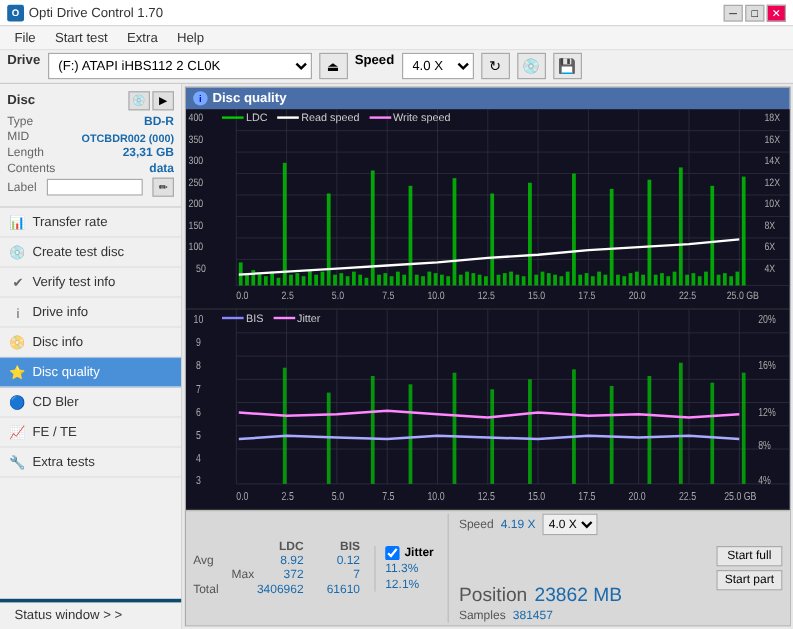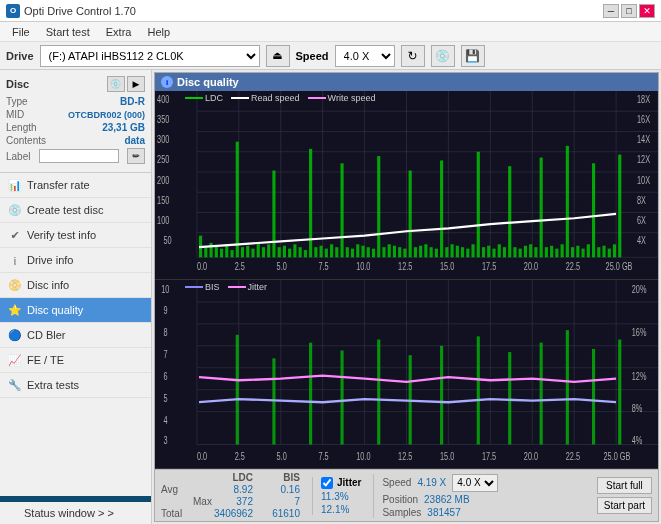--- a/index.html
+++ b/index.html
@@ -12,21 +12,21 @@
     .titlebar-title { font-size: 11px; color: #333; }
     .titlebar-controls { display: flex; gap: 2px; }
     .titlebar-btn { width: 16px; height: 14px; background: #ddd; border: 1px solid #aaa; font-size: 9px; display: flex; align-items: center; justify-content: center; cursor: pointer; }
     .titlebar-btn.close { background: #e05; color: white; }
 
     
     .menubar { background: #f5f5f5; height: 20px; display: flex; align-items: center; padding: 0 4px; border-bottom: 1px solid #ddd; }
     .menubar-item { padding: 1px 8px; font-size: 11px; cursor: pointer; color: #333; }
 
     
-    .drivebar { background: #f0f0f0; height: 28px; display: flex; align-items: center; padding: 2px 6px; border-bottom: 1px solid #ccc; gap: 6px; }
+    .drivebar { background: #f0f0f0; height: 28px; display: flex; align-items: flex-start; padding: 2px 6px; border-bottom: 1px solid #ccc; gap: 6px; }
     .drivebar-label { font-size: 11px; font-weight: bold; color: #333; }
     .drivebar-select { height: 22px; font-size: 11px; border: 1px solid #aaa; background: white; padding: 0 4px; flex: 1; max-width: 220px; }
     .drivebar-eject { width: 24px; height: 22px; background: #e8e8e8; border: 1px solid #aaa; font-size: 11px; display: flex; align-items: center; justify-content: center; cursor: pointer; }
     .speed-label { font-size: 11px; font-weight: bold; }
     .speed-select { height: 22px; font-size: 11px; border: 1px solid #aaa; background: white; padding: 0 4px; width: 60px; }
     .drivebar-icon-btn { width: 24px; height: 22px; background: #e8e8e8; border: 1px solid #aaa; display: flex; align-items: center; justify-content: center; cursor: pointer; font-size: 12px; }
 
     
     .main { display: flex; height: calc(524px - 70px); }
 
@@ -46,21 +46,21 @@
     .label-input { width: 80px; height: 14px; border: 1px solid #aaa; font-size: 9px; padding: 0 2px; }
 
     
     .nav-items { flex: 1; overflow-y: auto; }
     .nav-item { display: flex; align-items: center; gap: 5px; padding: 5px 8px; cursor: pointer; font-size: 11px; color: #333; border-bottom: 1px solid #e0e0e0; }
     .nav-item.active { background: #4a90d9; color: white; }
     .nav-item.active .nav-icon { color: white; }
     .nav-icon { width: 14px; height: 14px; display: flex; align-items: center; justify-content: center; font-size: 11px; color: #666; }
 
     
-    .status-window-btn { padding: 5px 24px; cursor: pointer; font-size: 11px; color: #333; border-top: 6px solid #0c4a6e; display: flex; align-items: center; gap: 4px; background: #f0f0f0; }
+    .status-window-btn { padding: 5px 12px; cursor: pointer; font-size: 11px; color: #333; border-top: 3px solid #0c4a6e; display: flex; align-items: center; gap: 4px; background: #f0f0f0; }
 
     
     .content { flex: 1; display: flex; flex-direction: column; background: #e8e8e8; }
 
     
     .dq-panel { flex: 1; background: #fff; border: 1px solid #aaa; margin: 2px; display: flex; flex-direction: column; }
     .dq-header { background: #4a6fa8; color: white; padding: 2px 6px; font-size: 11px; font-weight: bold; display: flex; align-items: center; gap: 4px; height: 18px; }
     .dq-header-icon { width: 12px; height: 12px; background: #7af; border-radius: 50%; display: flex; align-items: center; justify-content: center; font-size: 8px; color: #00f; font-weight: bold; }
 
     
@@ -448,21 +448,21 @@
       <div class="stats-bar">
         <div style="display:flex; flex-direction:column; gap:1px;">
           <div style="display:flex; gap:2px; font-size:10px; color:#555;">
             <span style="width:45px;"></span>
             <span style="width:45px; text-align:right; font-weight:bold;">LDC</span>
             <span style="width:45px; text-align:right; font-weight:bold;">BIS</span>
           </div>
           <div style="display:flex; gap:2px; font-size:10px;">
             <span style="width:45px; color:#555;">Avg</span>
             <span style="width:45px; text-align:right; color:#1a6aab;">8.92</span>
-            <span style="width:45px; text-align:right; color:#1a6aab;">0.16</span>
+            <span style="width:45px; text-align:right; color:#1a6aab;">0.12</span>
           </div>
           <div style="display:flex; gap:2px; font-size:10px;">
             <span style="width:45px; color:#555;padding-left:32px;">Max</span>
             <span style="width:45px; text-align:right; color:#1a6aab;">372</span>
             <span style="width:45px; text-align:right; color:#1a6aab;">7</span>
           </div>
           <div style="display:flex; gap:2px; font-size:10px;">
             <span style="width:45px; color:#555;">Total</span>
             <span style="width:45px; text-align:right; color:#1a6aab;">3406962</span>
             <span style="width:45px; text-align:right; color:#1a6aab;">61610</span>
@@ -479,21 +479,21 @@
         </div>
 
         <div style="display:flex; flex-direction:column; gap:2px; border-left:1px solid #bbb; padding-left:8px; flex:1;">
           <div style="display:flex; gap:6px; font-size:10px; align-items:center;">
             <span style="color:#555;">Speed</span>
             <span style="color:#1a6aab; font-weight:normal;">4.19 X</span>
             <select style="height:18px; font-size:10px; border:1px solid #aaa;">
               <option>4.0 X</option>
             </select>
           </div>
-          <div style="display:flex; gap:6px; font-size:10px;">
+          <div style="display:flex; gap:6px; font-size:16px;margin-top:40px;">
             <span style="color:#555;">Position</span>
             <span style="color:#1a6aab;">23862 MB</span>
           </div>
           <div style="display:flex; gap:6px; font-size:10px;">
             <span style="color:#555;">Samples</span>
             <span style="color:#1a6aab;">381457</span>
           </div>
         </div>
 
         <div style="display:flex; flex-direction:column; gap:3px;">

